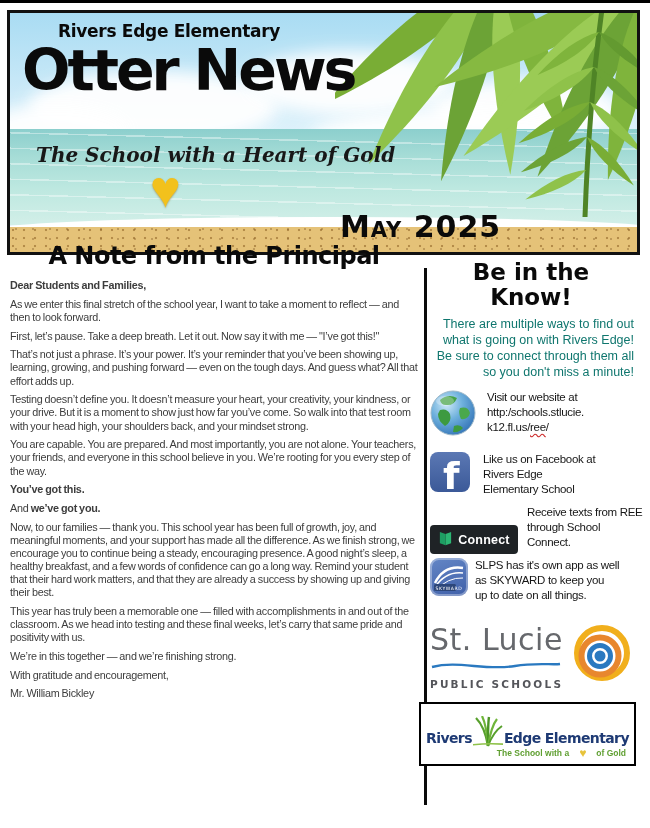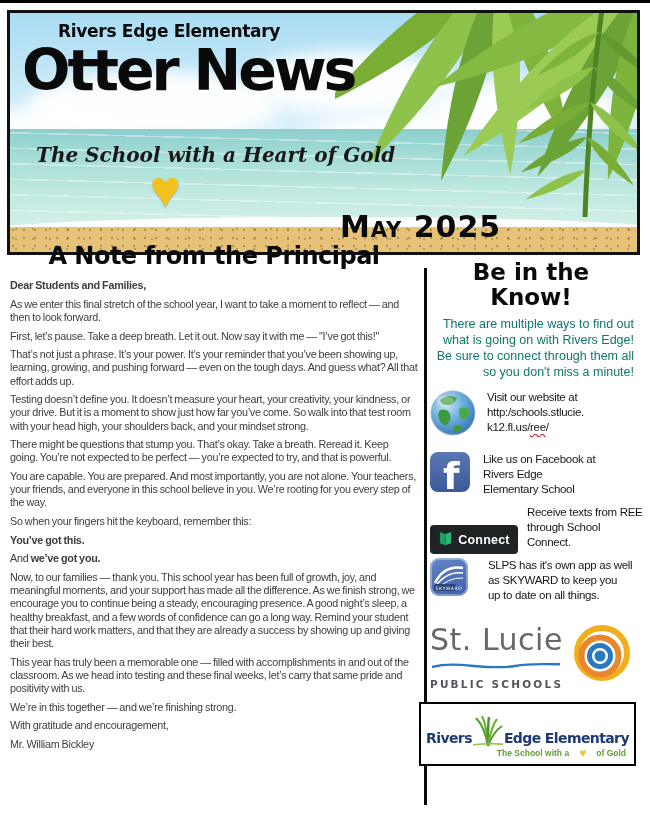--- a/index.html
+++ b/index.html
@@ -55,21 +55,21 @@
         font-family:"DejaVu Sans",sans-serif;font-weight:800;font-size:23px;line-height:1.08;color:#0a0a0a;}
   .know-intro{position:absolute;left:0;top:58px;width:206px;text-align:right;
         font-size:12.5px;line-height:1.28;color:#0f766e;}
   .know-item{position:absolute;display:flex;align-items:flex-start;}
   .item-text{font-size:11.5px;line-height:1.3;letter-spacing:-.3px;color:#161616;}
   .item-text div{white-space:nowrap;}
   .sq{text-decoration:underline;text-decoration-style:wavy;text-decoration-color:#cc2a2a;text-underline-offset:2px;}
   .it-globe{left:2px;top:132px;gap:11px;}
   .it-fb{left:2px;top:194px;gap:13px;}
   .it-connect{left:2px;top:247px;gap:9px;}
-  .it-skyward{left:2px;top:300px;gap:20px;}
+  .it-skyward{left:2px;top:300px;gap:7px;}
   .fb-icon{width:40px;height:40px;border-radius:8px;flex:none;
         background:linear-gradient(180deg,#5b78b4,#3b5998);overflow:hidden;position:relative;}
   .fb-icon span{position:absolute;left:13px;top:2px;color:#fff;font-family:"DejaVu Sans",sans-serif;
         font-weight:700;font-size:38px;}
   .connect-badge{flex:none;width:88px;height:29px;border-radius:4px;background:#1f2326;
         display:flex;align-items:center;justify-content:center;gap:5px;margin-top:20px;}
   .connect-badge span{color:#fff;font-size:12.5px;font-weight:700;letter-spacing:.2px;}
   .skyward-icon{flex:none;width:38px;height:38px;border-radius:9px;
         background:linear-gradient(160deg,#6487c6,#3f5fa8);box-shadow:inset 0 0 0 2px rgba(255,255,255,.35);}
   
@@ -142,23 +142,21 @@
   </div>
 
   <div class="note-col">
     <h2 class="note-heading">A Note from the Principal</h2>
     <div class="note-body">
         <p class="para"><span class="b">Dear Students and Families,</span></p>
         <p class="para"><span>As we enter this final stretch of the school year, I want to take a moment to reflect — and then to look forward.</span></p>
         <p class="para"><span>First, let’s pause. Take a deep breath. Let it out. Now say it with me — "I’ve got this!"</span></p>
         <p class="para"><span>That’s not just a phrase. It’s your power. It’s your reminder that you’ve been showing up, learning, growing, and pushing forward — even on the tough days. And guess what? All that effort adds up.</span></p>
         <p class="para"><span>Testing doesn’t define you. It doesn’t measure your heart, your creativity, your kindness, or your drive. But it is a moment to show just how far you’ve come. So walk into that test room with your head high, your shoulders back, and your mindset strong.</span></p>
-        <p class="para"><span>There might be questions that stump you. That’s okay. Take a breath. Reread it. Keep going. You’re not expected to be perfect — you’re expected to try, and that is powerful.</span></p>
         <p class="para"><span>You are capable. You are prepared. And most importantly, you are not alone. Your teachers, your friends, and everyone in this school believe in you. We’re rooting for you every step of the way.</span></p>
-        <p class="para"><span>So when your fingers hit the keyboard, remember this:</span></p>
         <p class="para"><span class="b">You’ve got this.</span></p>
         <p class="para"><span>And </span><span class="b">we’ve got you.</span></p>
         <p class="para"><span>Now, to our families — thank you. This school year has been full of growth, joy, and meaningful moments, and your support has made all the difference. As we finish strong, we encourage you to continue being a steady, encouraging presence. A good night’s sleep, a healthy breakfast, and a few words of confidence can go a long way. Remind your student that their hard work matters, and that they are already a success by showing up and giving their best.</span></p>
         <p class="para"><span>This year has truly been a memorable one — filled with accomplishments in and out of the classroom. As we head into testing and these final weeks, let’s carry that same pride and positivity with us.</span></p>
         <p class="para"><span>We’re in this together — and we’re finishing strong.</span></p>
         <p class="para"><span>With gratitude and encouragement,</span></p>
         <p class="para"><span>Mr. William Bickley</span></p>
       </div>
   </div>
 

